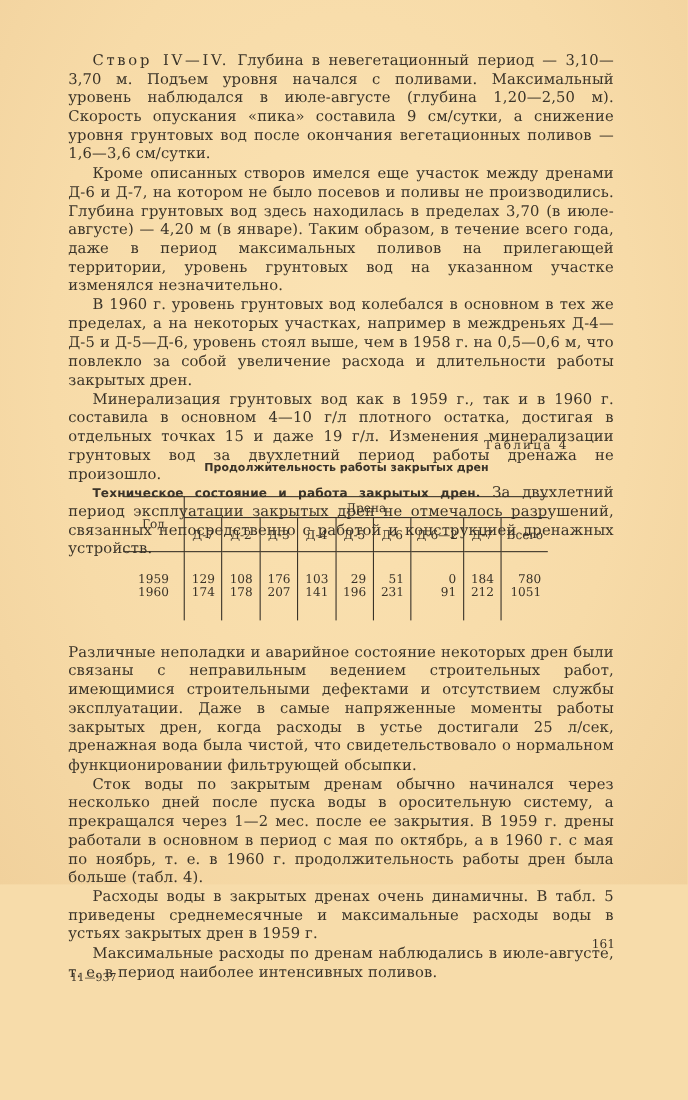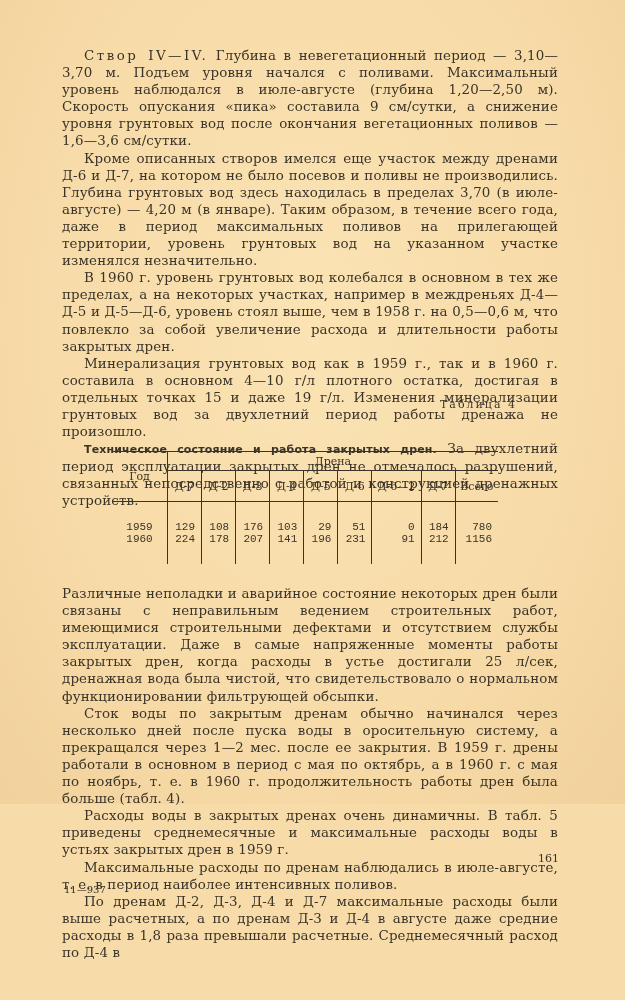--- a/index.html
+++ b/index.html
@@ -34,41 +34,42 @@
   table.data {
     position:absolute; left:112px; top:451px; width:386px;
     border-collapse:collapse; font-size:11px;
   }
   table.data th, table.data td { padding:0; text-align:center; font-weight:normal; }
   table.data thead tr.top th { border-top:1.5px solid #3a3328; }
   table.data th.year { width:55px; height:49px; border-right:1px solid #3a3328; border-bottom:1.5px solid #3a3328; }
   table.data th.group { height:18px; border-bottom:1px solid #3a3328; }
   table.data tr.cols th { height:30px; border-right:1px solid #3a3328; border-bottom:1.5px solid #3a3328; }
   table.data tr.cols th:last-child { border-right:none; }
-  table.data tbody td { height:62px; vertical-align:middle; border-right:1px solid #3a3328; line-height:12px; text-align:right; padding-right:6px;font-family:Liberation Mono, monospace; }
+  table.data tbody td { height:62px; vertical-align:middle; border-right:1px solid #3a3328; line-height:12px; text-align:right; padding-right:6px; }
   table.data tbody td.yr { text-align:center; padding-right:0; }
   table.data tbody td:last-child { border-right:none; }
   .footer-left { position:absolute; left:64px; top:884px; font-size:10px; }
   .footer-right { position:absolute; left:538px; top:852px; font-size:11px; }
 </style>
 </head>
 <body>
 
 <div class="page">
 
   <div class="text" id="block1">
     <p><span class="sp">Створ IV—IV.</span><span> Глубина в невегетационный период — 3,10—3,70 м. Подъем уровня начался с поливами. Максимальный уровень наблюдался в июле-августе (глубина 1,20—2,50 м). Скорость опускания «пика» составила 9 см/сутки, а снижение уровня грунтовых вод после окончания вегетационных поливов — 1,6—3,6 см/сутки.</span></p>
     <p>Кроме описанных створов имелся еще участок между дренами Д-6 и Д-7, на котором не было посевов и поливы не производились. Глубина грунтовых вод здесь находилась в пределах 3,70 (в июле-августе) — 4,20 м (в январе). Таким образом, в течение всего года, даже в период максимальных поливов на прилегающей территории, уровень грунтовых вод на указанном участке изменялся незначительно.</p>
     <p>В 1960 г. уровень грунтовых вод колебался в основном в тех же пределах, а на некоторых участках, например в междреньях Д-4—Д-5 и Д-5—Д-6, уровень стоял выше, чем в 1958 г. на 0,5—0,6 м, что повлекло за собой увеличение расхода и длительности работы закрытых дрен.</p>
     <p>Минерализация грунтовых вод как в 1959 г., так и в 1960 г. составила в основном 4—10 г/л плотного остатка, достигая в отдельных точках 15 и даже 19 г/л. Изменения минерализации грунтовых вод за двухлетний период работы дренажа не произошло.</p>
     <p><span class="b">Техническое состояние и работа закрытых дрен.</span><span> За двухлетний период эксплуатации закрытых дрен не отмечалось разрушений, связанных непосредственно с работой и конструкцией дренажных устройств.</span></p>
   </div>
 
   <div class="table-label">Таблица 4</div>
   <div class="table-title">
+    <div>Продолжительность работы закрытых дрен</div>
   </div>
 
   <table class="data">
     <thead>
       <tr class="top">
         <th class="year" rowspan="2">Год</th>
         <th class="group" colspan="9">Дрена</th>
       </tr>
       <tr class="cols">
         <th>Д-7</th>
@@ -83,21 +84,21 @@
       </tr>
     </thead>
     <tbody>
       <tr>
         <td class="yr">
             <div>1959</div>
             <div>1960</div>
           </td>
         <td>
             <div>129</div>
-            <div>224</div>
+            <div>174</div>
           </td>
         <td>
             <div>108</div>
             <div>178</div>
           </td>
         <td>
             <div>176</div>
             <div>207</div>
           </td>
         <td>
@@ -115,29 +116,28 @@
         <td>
             <div>0</div>
             <div>91</div>
           </td>
         <td>
             <div>184</div>
             <div>212</div>
           </td>
         <td>
             <div>780</div>
-            <div>1156</div>
+            <div>1051</div>
           </td>
       </tr>
     </tbody>
   </table>
 
   <div class="text" id="block2">
     <p class="noindent">Различные неполадки и аварийное состояние некоторых дрен были связаны с неправильным ведением строительных работ, имеющимися строительными дефектами и отсутствием службы эксплуатации. Даже в самые напряженные моменты работы закрытых дрен, когда расходы в устье достигали 25 л/сек, дренажная вода была чистой, что свидетельствовало о нормальном функционировании фильтрующей обсыпки.</p>
     <p>Сток воды по закрытым дренам обычно начинался через несколько дней после пуска воды в оросительную систему, а прекращался через 1—2 мес. после ее закрытия. В 1959 г. дрены работали в основном в период с мая по октябрь, а в 1960 г. с мая по ноябрь, т. е. в 1960 г. продолжительность работы дрен была больше (табл. 4).</p>
     <p>Расходы воды в закрытых дренах очень динамичны. В табл. 5 приведены среднемесячные и максимальные расходы воды в устьях закрытых дрен в 1959 г.</p>
     <p>Максимальные расходы по дренам наблюдались в июле-августе, т. е. в период наиболее интенсивных поливов.</p>
-    <p>По дренам Д-2, Д-3, Д-4 и Д-7 максимальные расходы были выше расчетных, а по дренам Д-3 и Д-4 в августе даже средние расходы в 1,8 раза превышали расчетные. Среднемесячный расход по Д-4 в</p>
   </div>
 
   <div class="footer-left">11—937</div>
   <div class="footer-right">161</div>
 </div>
 
 </body></html>

